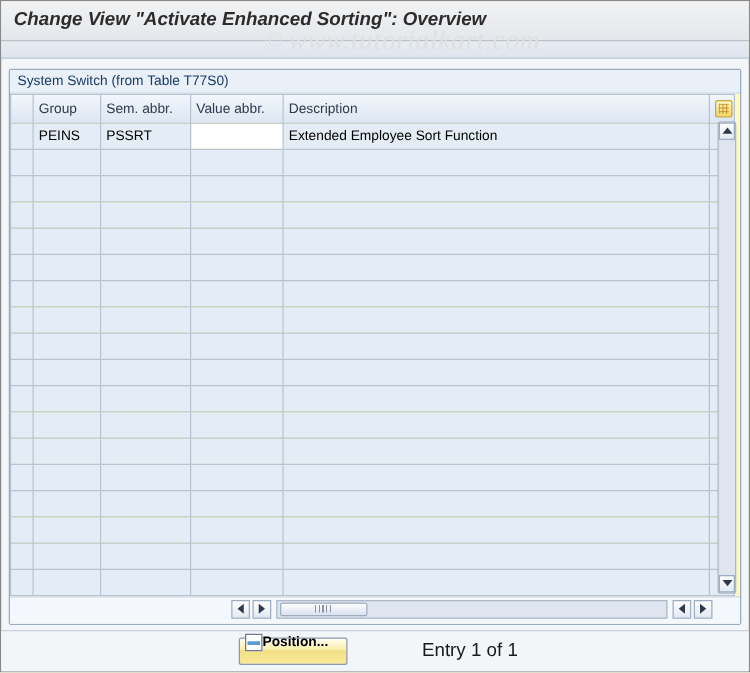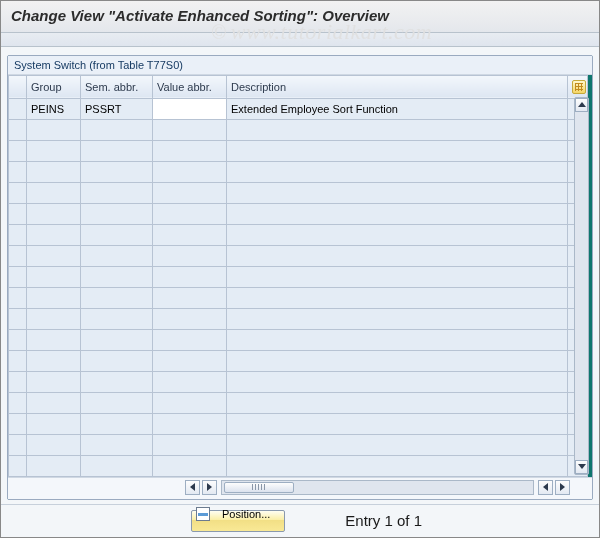--- a/index.html
+++ b/index.html
@@ -4,21 +4,21 @@
 <style>
   * { box-sizing: border-box; margin: 0; padding: 0; }
   html, body { width: 600px; height: 538px; font-family: Arial, Helvetica, sans-serif; font-size: 11px; background: #fff; overflow: hidden; }
   .window { width: 600px; height: 538px; border: 1px solid #888; background: #f3f6f9; display: flex; flex-direction: column; }
   .titlebar { background: linear-gradient(#f2f2f2,#e4e7ec); padding: 6px 10px 8px 10px; border-bottom: 1px solid #b8c2cc; position: relative; }
   .title { font-weight: bold; font-style: italic; font-size: 15px; color: #2c2c2c; }
   .watermark { position: absolute; left: 210px; top: 18px; font-family: Georgia, 'Times New Roman', serif; font-size: 22px; color: rgba(223,223,223,0.95); font-style: italic; letter-spacing: .5px; pointer-events: none; }
   .watermark .c { font-size: 20px; margin-right: 4px; }
   .toolbar-strip { height: 18px; background: linear-gradient(#e8ecf2,#dfe5ee); border-bottom: 1px solid #b8c2cc; }
   .content { padding: 8px 6px 4px 6px; flex:1; display:flex; flex-direction:column; }
-  .panel { border: 1px solid #9aaac0; background: #0f766e; border-radius: 2px; display:flex; flex-direction:column; flex:1; }
+  .panel { border: 1px solid #9aaac0; background: #fef9c3; border-radius: 2px; display:flex; flex-direction:column; flex:1; }
   .panel-caption { padding: 3px 6px; color: #173b63; font-size: 11px; border-bottom: 1px solid #cfd8e3; background: #eaf0f8; }
   .grid-wrap { position: relative; flex:1; overflow: hidden; }
   table.grid { border-collapse: collapse; width: 580px; table-layout: fixed; }
   .grid th, .grid td { border: 1px solid #b7c3d3; height: 21px; background: #e4ecf5; overflow: hidden; white-space: nowrap; }
   .grid th { background: linear-gradient(#f3f7fc,#dde6f2); color: #2d3a4d; font-weight: normal; text-align: left; padding: 4px 4px; }
   .col-handle { width: 18px; }
   .col-group { width: 54px; }
   .col-sem { width: 72px; }
   .col-val { width: 74px; }
   .col-desc { }
@@ -40,21 +40,21 @@
   .arrow.right { border-top:4px solid transparent;border-bottom:4px solid transparent;border-left:5px solid #2d3a4d; border-right:none;}
   .hscroll-row { display:flex; align-items:center; padding:2px 2px 4px 2px; gap:0; background:#f4f7fb; border-top:1px solid #cfd8e3;}
   .hs-spacer { width: 175px; }
   .hs-btn { width:15px; height:15px; background:linear-gradient(#fdfdfd,#e3e9f2); border:1px solid #9daec2; display:flex; align-items:center; justify-content:center; cursor:pointer; }
   .hs-btn + .hs-btn { margin-left:2px; }
   .hs-track { flex:1; height:15px; background:#dfe5ee; border:1px solid #aab8c8; margin:0 4px; display:flex; align-items:center; }
   .hs-thumb { width:70px; height:11px; margin-left:2px; background:linear-gradient(#fdfdfd,#dbe2ee); border:1px solid #9daec2; border-radius:2px; display:flex; align-items:center; justify-content:center; }
   .hs-grip { width:14px; height:6px; background: repeating-linear-gradient(90deg,#8a97a8 0 1px,transparent 1px 3px); }
   .hs-end { width:20px; }
   .footer { height:44px; background:#f3f6f9; border-top:1px solid #c7d0db; display:flex; align-items:center; gap:60px; padding: 0 0 0 190px;}
-  .btn-position { display:flex; align-items:center; height:22px; border:1px solid #8a99ad; border-radius:2px; background:linear-gradient(#fffef2,#faeea4 45%,#f2df85 46%,#f9e996); padding:0 14px 14px 4px; cursor:pointer; color:#000; font-size:11px; gap:12px; }
+  .btn-position { display:flex; align-items:center; height:22px; border:1px solid #8a99ad; border-radius:2px; background:linear-gradient(#fffef2,#faeea4 45%,#f2df85 46%,#f9e996); padding:0 14px 14px 4px; cursor:pointer; color:#000; font-size:11px; gap:0;font-weight:bold; }
   .btn-position .icn { display:inline-block; width:14px; height:14px; background:#fff; border:1px solid #6c7b8f; position:relative; }
   .btn-position .icn::before { content:""; position:absolute; left:1px; right:1px; top:5px; height:3px; background:#5c9bd6; }
   .entry-text { color:#1a1a1a; font-size:15px; }
 </style>
 </head>
 <body>
 
 <div class="window">
 
   <div class="titlebar">

